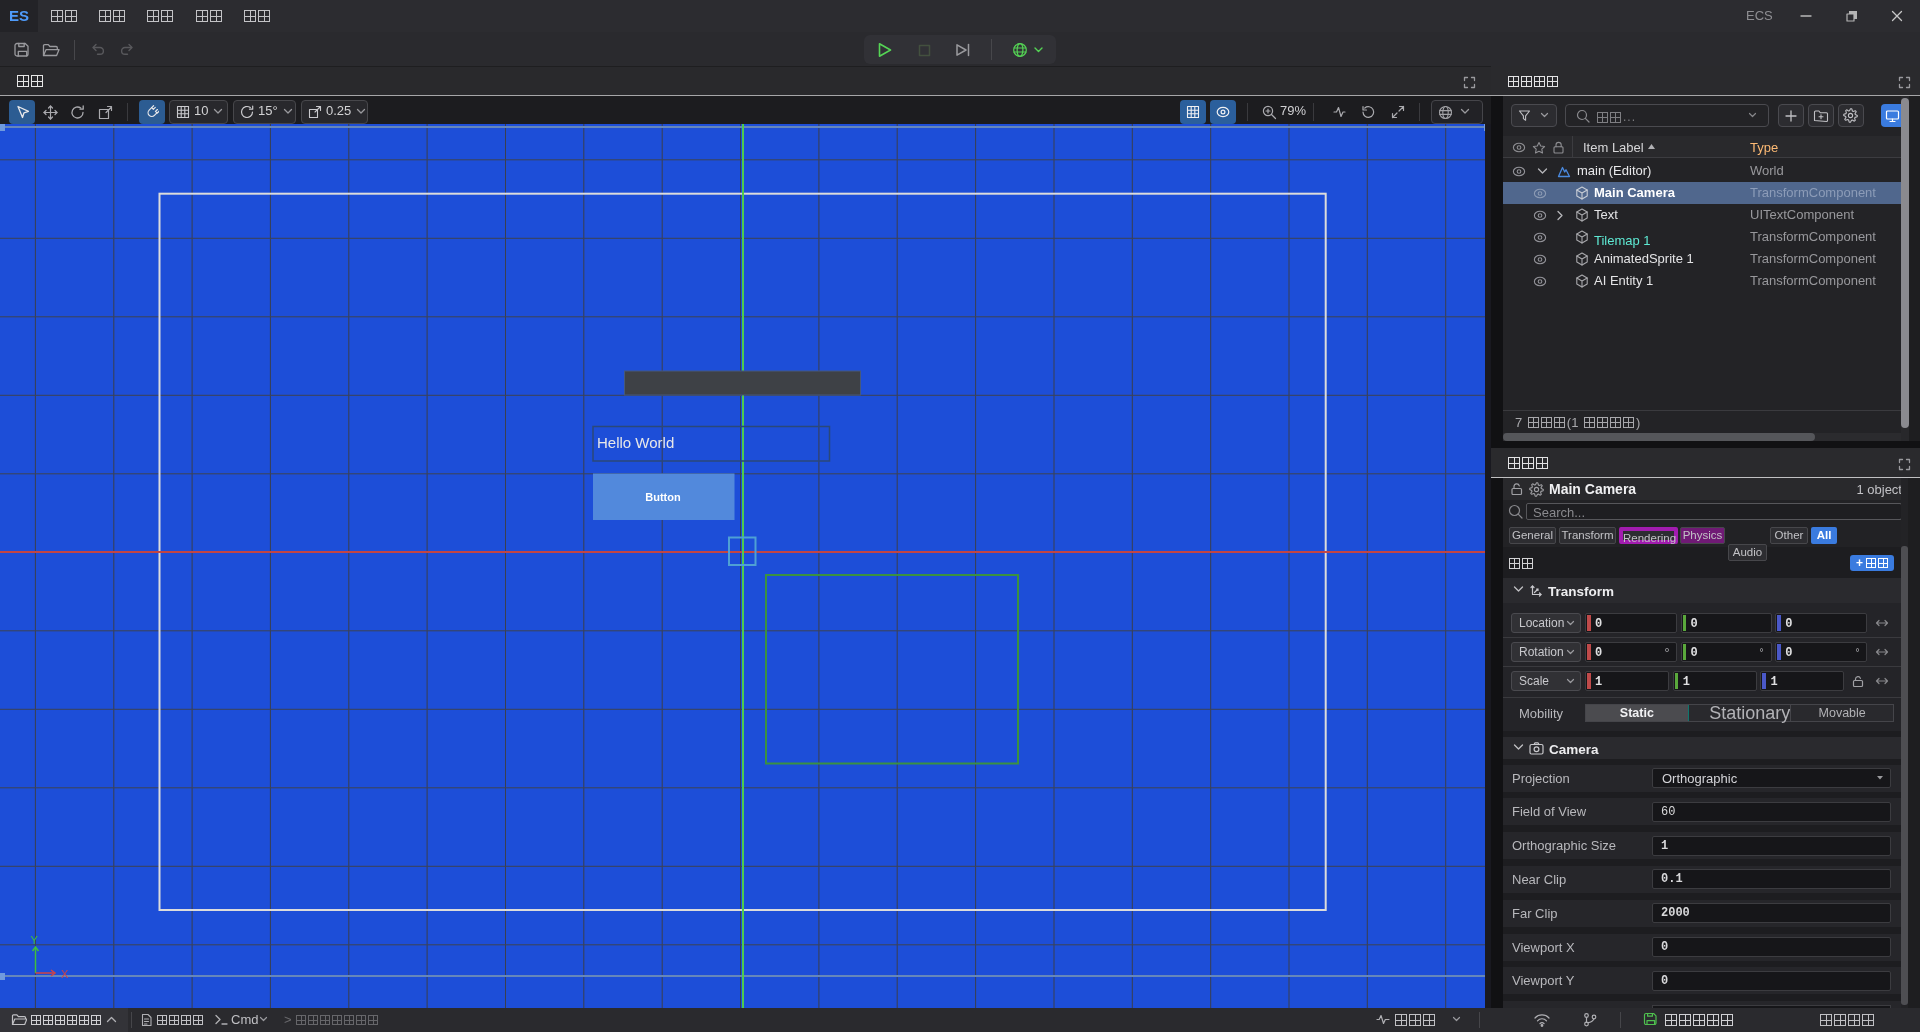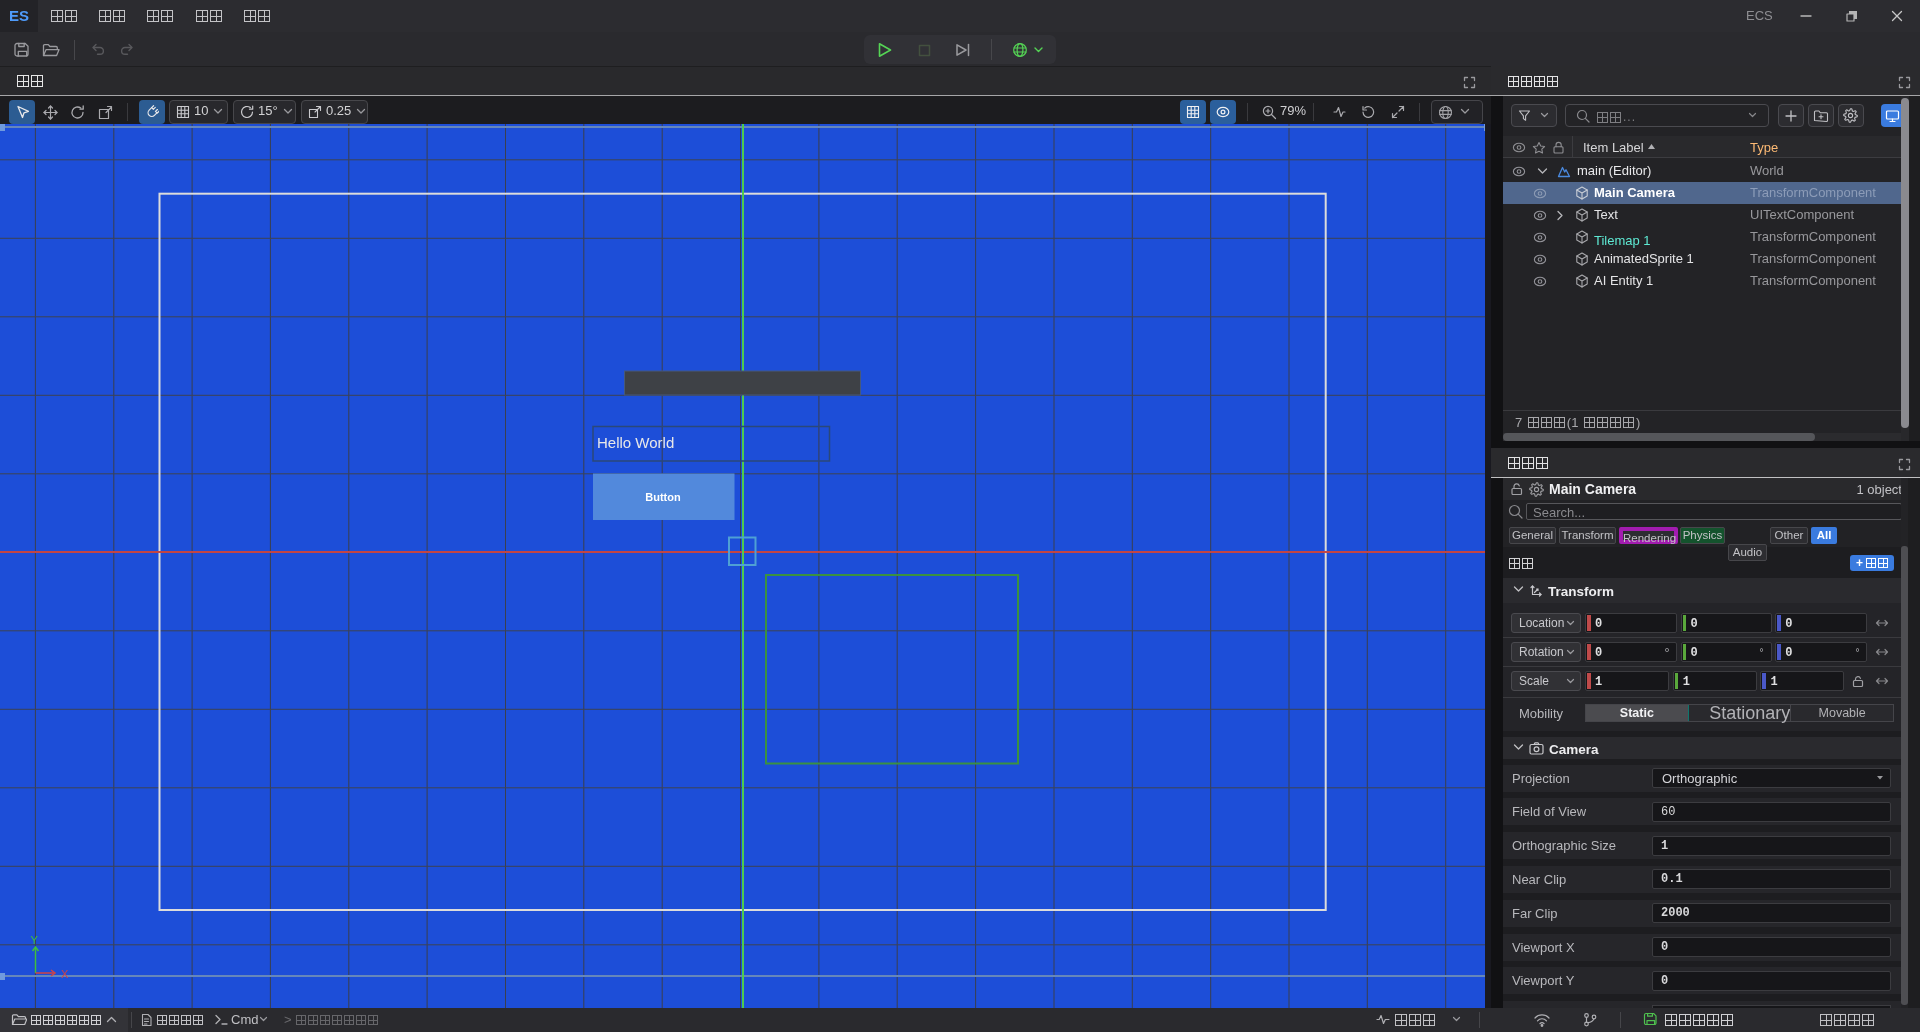--- a/index.html
+++ b/index.html
@@ -409,21 +409,21 @@
 <svg style="position:absolute;left:1508px;top:504px" width="15" height="15" viewBox="0 0 15 15" fill="none" stroke="#88888c" stroke-width="1.2" stroke-linecap="round" stroke-linejoin="round">
       <circle cx="6.5" cy="6.5" r="5"></circle>
       <path d="M10.2 10.2 14 14"></path>
     </svg>
 <div class="a" style="left:1526px;top:503px;width:376px;height:17px;background:#1e1e21;border:1px solid #56565a;border-radius:2px"></div>
 <div class="a" style="left:1533px;top:505px;color:#8a8a8e;font-size:13px">Search...</div>
 <div class="a" style="left:1503px;top:524px;width:398px;height:23px;background:#222225"></div>
 <div class="a" style="left:1509px;top:527px;width:47px;height:17px;background:#2d2d31;border:1px solid #47474b;border-radius:2px;color:#c2c2c6;font-size:11.5px;text-align:center;line-height:15px">General</div>
 <div class="a" style="left:1559px;top:527px;width:57px;height:17px;background:#2d2d31;border:1px solid #47474b;border-radius:2px;color:#c2c2c6;font-size:11.5px;text-align:center;line-height:15px">Transform</div>
 <div class="a" style="left:1619px;top:527px;width:59px;height:17px;background:#2d2d31;border:4px solid #a21caf;border-radius:2px;color:#c2c2c6;font-size:11.5px;text-align:left;line-height:15px">Rendering</div>
-<div class="a" style="left:1680px;top:527px;width:45px;height:17px;background:#14532d;border:1px solid #47474b;border-radius:2px;color:#c2c2c6;font-size:11.5px;text-align:center;line-height:15px">Physics</div>
+<div class="a" style="left:1680px;top:527px;width:45px;height:17px;background:#701a75;border:1px solid #47474b;border-radius:2px;color:#c2c2c6;font-size:11.5px;text-align:center;line-height:15px">Physics</div>
 <div class="a" style="left:1728px;top:544px;width:39px;height:17px;background:#2d2d31;border:1px solid #47474b;border-radius:2px;color:#c2c2c6;font-size:11.5px;text-align:center;line-height:15px">Audio</div>
 <div class="a" style="left:1770px;top:527px;width:38px;height:17px;background:#2d2d31;border:1px solid #47474b;border-radius:2px;color:#c2c2c6;font-size:11.5px;text-align:center;line-height:15px">Other</div>
 <div class="a" style="left:1811px;top:527px;width:26px;height:17px;background:#3a7bdf;border-radius:2px;color:#fff;font-size:11.5px;font-weight:bold;text-align:center;line-height:17px">All</div>
 <div class="a row" style="left:1509px;top:558px;color:#d2d2d4">
       <i class="cj" style="width:11px;height:11px"></i>
       <i class="cj" style="width:11px;height:11px"></i>
     </div>
 <div class="a row" style="left:1850px;top:555px;width:44px;height:16px;background:#3a7bdf;border-radius:3px;color:#fff;justify-content:center">
       <span style="font-size:12px;font-weight:bold;margin-right:1px">+</span>
       <i class="cj" style="width:10px;height:10px"></i>

